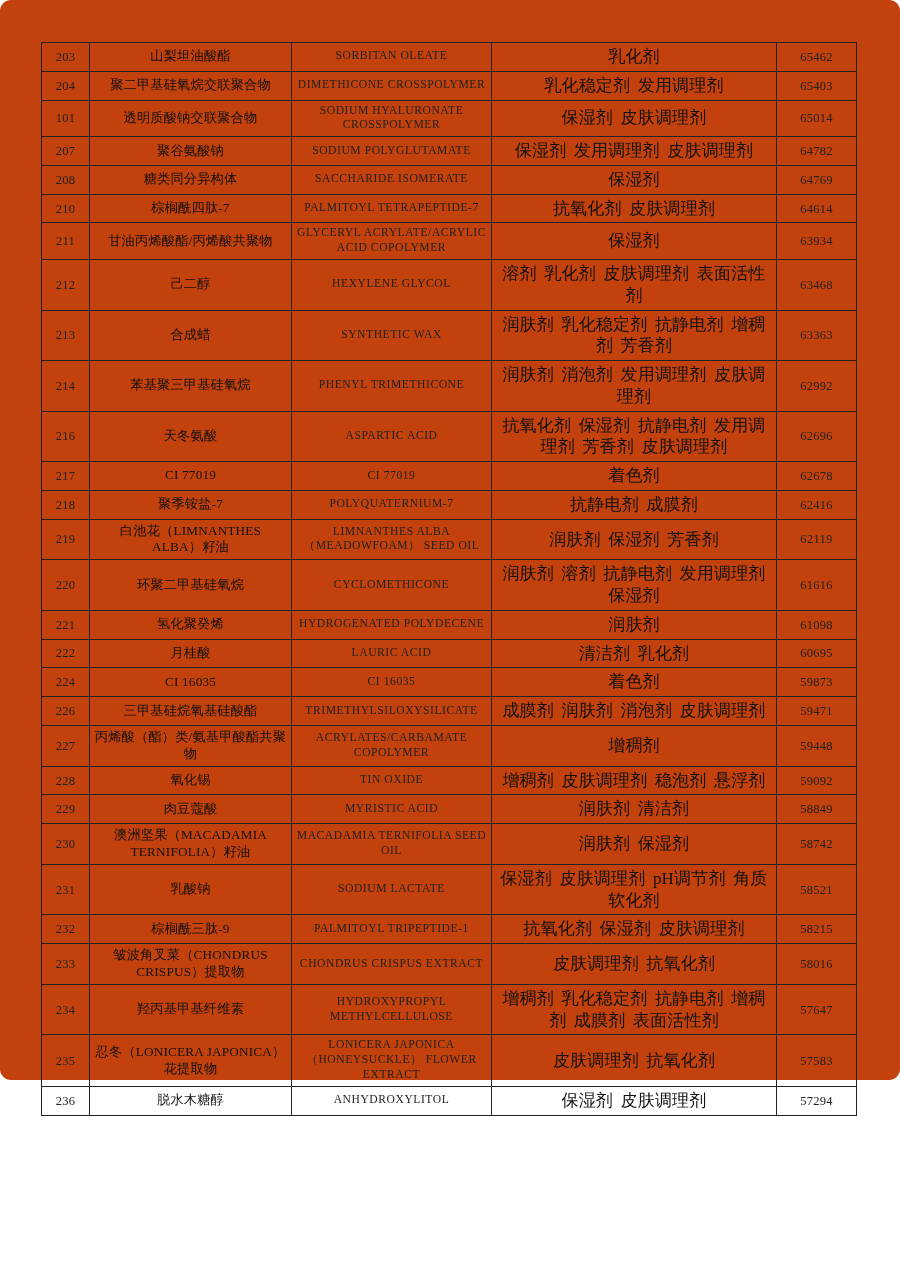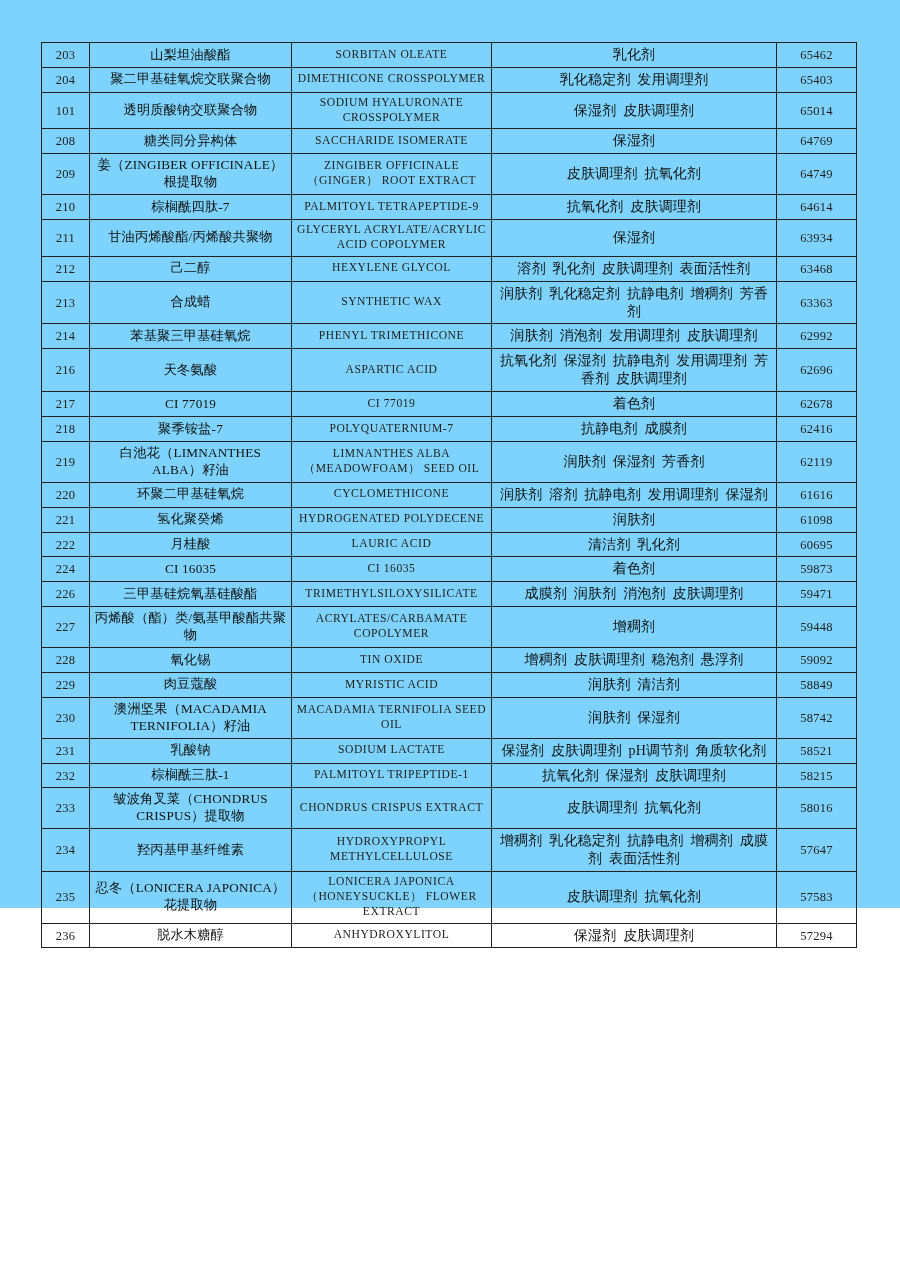--- a/index.html
+++ b/index.html
@@ -10,23 +10,24 @@
   body {
     width: 900px;
     height: 1272px;
     font-family: "Liberation Serif", "DejaVu Serif", serif;
     color: #1a1a1a;
     -webkit-font-smoothing: antialiased;
   }
   #page {
     position: relative;
     width: 900px;
-    height: 908px;
-    background: #7dd3fc;
+    height: 1080px;
+    background: #c2410c;
     box-sizing: border-box;
+    border-radius: 11px;
   }
   #ingredient-table-wrap {
     position: absolute;
     left: 41px;
     top: 42px;
     width: 815px;
   }
   table.ingredient-table {
     border-collapse: collapse;
     width: 815px;
@@ -58,21 +59,21 @@
     letter-spacing: 0.2px;
     color: #111;
     margin-left: 24px;
   }
   td.cell-inci {
     font-size: 11.6px;
     letter-spacing: 0.55px;
     color: #222;
   }
   td.cell-func {
-    font-size: 14px;
+    font-size: 17px;
     letter-spacing: 0.2px;
     color: #111;
     word-spacing: 3px;
   }
   td.cell-count {
     font-size: 12.5px;
     letter-spacing: 0.3px;
     color: #222;
   }
 </style>
@@ -105,37 +106,37 @@
             <td class="cell-count">65403</td>
           </tr>
           <tr>
             <td class="cell-index">101</td>
             <td class="cell-cn">透明质酸钠交联聚合物</td>
             <td class="cell-inci">SODIUM HYALURONATE CROSSPOLYMER</td>
             <td class="cell-func">保湿剂 皮肤调理剂</td>
             <td class="cell-count">65014</td>
           </tr>
           <tr>
+            <td class="cell-index">207</td>
+            <td class="cell-cn">聚谷氨酸钠</td>
+            <td class="cell-inci">SODIUM POLYGLUTAMATE</td>
+            <td class="cell-func">保湿剂 发用调理剂 皮肤调理剂</td>
+            <td class="cell-count">64782</td>
+          </tr>
+          <tr>
             <td class="cell-index">208</td>
             <td class="cell-cn">糖类同分异构体</td>
             <td class="cell-inci">SACCHARIDE ISOMERATE</td>
             <td class="cell-func">保湿剂</td>
             <td class="cell-count">64769</td>
           </tr>
           <tr>
-            <td class="cell-index">209</td>
-            <td class="cell-cn">姜（ZINGIBER OFFICINALE）根提取物</td>
-            <td class="cell-inci">ZINGIBER OFFICINALE （GINGER） ROOT EXTRACT</td>
-            <td class="cell-func">皮肤调理剂 抗氧化剂</td>
-            <td class="cell-count">64749</td>
-          </tr>
-          <tr>
             <td class="cell-index">210</td>
             <td class="cell-cn">棕榈酰四肽-7</td>
-            <td class="cell-inci">PALMITOYL TETRAPEPTIDE-9</td>
+            <td class="cell-inci">PALMITOYL TETRAPEPTIDE-7</td>
             <td class="cell-func">抗氧化剂 皮肤调理剂</td>
             <td class="cell-count">64614</td>
           </tr>
           <tr>
             <td class="cell-index">211</td>
             <td class="cell-cn">甘油丙烯酸酯/丙烯酸共聚物</td>
             <td class="cell-inci">GLYCERYL ACRYLATE/ACRYLIC ACID COPOLYMER</td>
             <td class="cell-func">保湿剂</td>
             <td class="cell-count">63934</td>
           </tr>
@@ -253,21 +254,21 @@
           </tr>
           <tr>
             <td class="cell-index">231</td>
             <td class="cell-cn">乳酸钠</td>
             <td class="cell-inci">SODIUM LACTATE</td>
             <td class="cell-func">保湿剂 皮肤调理剂 pH调节剂 角质软化剂</td>
             <td class="cell-count">58521</td>
           </tr>
           <tr>
             <td class="cell-index">232</td>
-            <td class="cell-cn">棕榈酰三肽-1</td>
+            <td class="cell-cn">棕榈酰三肽-9</td>
             <td class="cell-inci">PALMITOYL TRIPEPTIDE-1</td>
             <td class="cell-func">抗氧化剂 保湿剂 皮肤调理剂</td>
             <td class="cell-count">58215</td>
           </tr>
           <tr>
             <td class="cell-index">233</td>
             <td class="cell-cn">皱波角叉菜（CHONDRUS CRISPUS）提取物</td>
             <td class="cell-inci">CHONDRUS CRISPUS EXTRACT</td>
             <td class="cell-func">皮肤调理剂 抗氧化剂</td>
             <td class="cell-count">58016</td>

